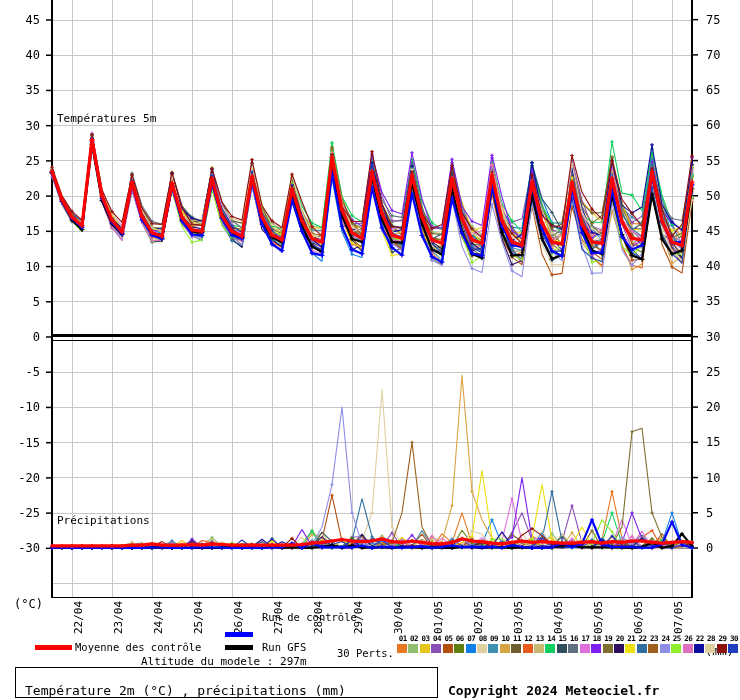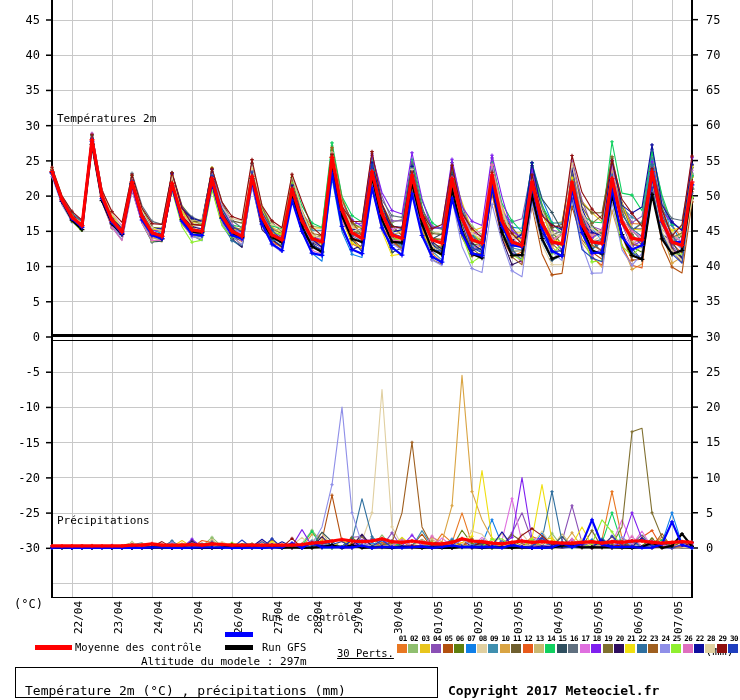--- a/index.html
+++ b/index.html
@@ -5,21 +5,21 @@
   html,body{margin:0;padding:0;background:#fff;}
   #app{position:relative;width:740px;height:700px;background:#fff;overflow:hidden;
        font-family:"DejaVu Sans Mono","Liberation Mono",monospace;color:#000;}
   #chart-svg{position:absolute;left:0;top:0;}
   .abs{position:absolute;white-space:nowrap;}
   .panel-label{font-size:11px;}
   .unit-label{font-size:12px;}
   .legend-text{font-size:10.5px;}
   .line-sample{position:absolute;height:5px;}
   .altitude{font-size:11px;width:220px;}
-  .perts-label{font-size:10.5px;text-decoration:underline;}
+  .perts-label{font-size:10.5px;}
   #pert-strip{position:absolute;left:397px;top:634px;width:343px;}
   .pert-nums{display:flex;}
   .pert-nums span{display:inline-block;width:11.43px;font-size:7.5px;letter-spacing:-0.5px;text-align:center;font-weight:bold;}
   .pert-squares{display:flex;margin-top:1px;}
   .pert-squares i{display:inline-block;width:10px;height:9px;margin-right:1.43px;}
   #info-box{position:absolute;left:15px;top:667px;width:421px;height:29px;border:1px solid #000;background:#fff;}
   .box-title{position:absolute;left:9px;top:1px;font-size:13px;font-weight:bold;}
   .box-subtitle{position:absolute;left:9px;top:15px;font-size:13px;}
   .run-info{font-size:11.5px;}
   .copyright{font-size:13px;font-weight:bold;}
@@ -274,21 +274,21 @@
       <path d="M52,173.2L62,201.0L72,218.6L82,227.3L92,141.5L102,198.6L112,222.3L122,233.6L132,184.4L142,220.0L152,235.1L162,238.6L172,186.9L182,221.1L192,234.5L202,235.5L212,183.5L222,218.4L232,235.4L242,238.6L252,180.9L262,224.1L272,244.0L282,250.6L292,200.2L302,231.3L312,253.1L322,255.4L332,172.5L342,226.4L352,249.6L362,253.7L372,187.5L382,227.9L392,247.5L402,255.2L412,193.6L422,235.5L432,256.7L442,262.2L452,198.2L462,233.2L472,253.4L482,255.6L492,186.0L502,226.3L512,245.2L522,247.0L532,185.7L542,228.2L552,250.9L562,256.1L572,188.7L582,232.7L592,253.2L602,252.3L612,188.8L622,236.9L632,249.6L642,245.3L652,176.5L662,222.2L672,242.3L682,241.7L692,184.8" stroke="#0000FF" stroke-width="2.2" fill="none" stroke-linejoin="round"></path>
       <path d="M49.6,173.2H54.4M52,170.8V175.6M59.6,201.0H64.4M62,198.6V203.4M69.6,218.6H74.4M72,216.2V221.0M79.6,227.3H84.4M82,224.9V229.7M89.6,141.5H94.4M92,139.1V143.9M99.6,198.6H104.4M102,196.2V201.0M109.6,222.3H114.4M112,219.9V224.7M119.6,233.6H124.4M122,231.2V236.0M129.6,184.4H134.4M132,182.0V186.8M139.6,220.0H144.4M142,217.6V222.4M149.6,235.1H154.4M152,232.7V237.5M159.6,238.6H164.4M162,236.2V241.0M169.6,186.9H174.4M172,184.5V189.3M179.6,221.1H184.4M182,218.7V223.5M189.6,234.5H194.4M192,232.1V236.9M199.6,235.5H204.4M202,233.1V237.9M209.6,183.5H214.4M212,181.1V185.9M219.6,218.4H224.4M222,216.0V220.8M229.6,235.4H234.4M232,233.0V237.8M239.6,238.6H244.4M242,236.2V241.0M249.6,180.9H254.4M252,178.5V183.3M259.6,224.1H264.4M262,221.7V226.5M269.6,244.0H274.4M272,241.6V246.4M279.6,250.6H284.4M282,248.2V253.0M289.6,200.2H294.4M292,197.8V202.6M299.6,231.3H304.4M302,228.9V233.7M309.6,253.1H314.4M312,250.7V255.5M319.6,255.4H324.4M322,253.0V257.8M329.6,172.5H334.4M332,170.1V174.9M339.6,226.4H344.4M342,224.0V228.8M349.6,249.6H354.4M352,247.2V252.0M359.6,253.7H364.4M362,251.3V256.1M369.6,187.5H374.4M372,185.1V189.9M379.6,227.9H384.4M382,225.5V230.3M389.6,247.5H394.4M392,245.1V249.9M399.6,255.2H404.4M402,252.8V257.6M409.6,193.6H414.4M412,191.2V196.0M419.6,235.5H424.4M422,233.1V237.9M429.6,256.7H434.4M432,254.3V259.1M439.6,262.2H444.4M442,259.8V264.6M449.6,198.2H454.4M452,195.8V200.6M459.6,233.2H464.4M462,230.8V235.6M469.6,253.4H474.4M472,251.0V255.8M479.6,255.6H484.4M482,253.2V258.0M489.6,186.0H494.4M492,183.6V188.4M499.6,226.3H504.4M502,223.9V228.7M509.6,245.2H514.4M512,242.8V247.6M519.6,247.0H524.4M522,244.6V249.4M529.6,185.7H534.4M532,183.3V188.1M539.6,228.2H544.4M542,225.8V230.6M549.6,250.9H554.4M552,248.5V253.3M559.6,256.1H564.4M562,253.7V258.5M569.6,188.7H574.4M572,186.3V191.1M579.6,232.7H584.4M582,230.3V235.1M589.6,253.2H594.4M592,250.8V255.6M599.6,252.3H604.4M602,249.9V254.7M609.6,188.8H614.4M612,186.4V191.2M619.6,236.9H624.4M622,234.5V239.3M629.6,249.6H634.4M632,247.2V252.0M639.6,245.3H644.4M642,242.9V247.7M649.6,176.5H654.4M652,174.1V178.9M659.6,222.2H664.4M662,219.8V224.6M669.6,242.3H674.4M672,239.9V244.7M679.6,241.7H684.4M682,239.3V244.1M689.6,184.8H694.4M692,182.4V187.2" stroke="#0000FF" stroke-width="1.2" fill="none"></path>
       <path d="M52,547.9L62,547.4L72,548.0L82,547.9L92,547.8L102,548.0L112,547.6L122,547.9L132,547.8L142,547.8L152,547.5L162,547.5L172,547.8L182,548.0L192,547.6L202,547.5L212,547.5L222,547.6L232,547.9L242,547.8L252,547.6L262,547.9L272,547.5L282,547.5L292,543.3L302,548.0L312,542.4L322,547.4L332,547.3L342,547.2L352,547.4L362,545.7L372,547.9L382,547.0L392,547.4L402,547.7L412,547.2L422,546.6L432,547.8L442,547.0L452,545.4L462,547.1L472,547.1L482,547.3L492,547.0L502,547.8L512,544.9L522,547.0L532,547.9L542,547.8L552,547.3L562,543.4L572,547.0L582,543.8L592,519.8L602,544.6L612,546.9L622,547.0L632,547.0L642,547.8L652,547.6L662,544.1L672,521.9L682,544.9L692,547.8" stroke="#0000FF" stroke-width="2.2" fill="none" stroke-linejoin="round"></path>
       <path d="M50,547.9H54M52,545.9V549.9M60,547.4H64M62,545.4V549.4M70,548.0H74M72,546.0V550.0M80,547.9H84M82,545.9V549.9M90,547.8H94M92,545.8V549.8M100,548.0H104M102,546.0V550.0M110,547.6H114M112,545.6V549.6M120,547.9H124M122,545.9V549.9M130,547.8H134M132,545.8V549.8M140,547.8H144M142,545.8V549.8M150,547.5H154M152,545.5V549.5M160,547.5H164M162,545.5V549.5M170,547.8H174M172,545.8V549.8M180,548.0H184M182,546.0V550.0M190,547.6H194M192,545.6V549.6M200,547.5H204M202,545.5V549.5M210,547.5H214M212,545.5V549.5M220,547.6H224M222,545.6V549.6M230,547.9H234M232,545.9V549.9M240,547.8H244M242,545.8V549.8M250,547.6H254M252,545.6V549.6M260,547.9H264M262,545.9V549.9M270,547.5H274M272,545.5V549.5M280,547.5H284M282,545.5V549.5M290,543.3H294M292,541.3V545.3M300,548.0H304M302,546.0V550.0M310,542.4H314M312,540.4V544.4M320,547.4H324M322,545.4V549.4M330,547.3H334M332,545.3V549.3M340,547.2H344M342,545.2V549.2M350,547.4H354M352,545.4V549.4M360,545.7H364M362,543.7V547.7M370,547.9H374M372,545.9V549.9M380,547.0H384M382,545.0V549.0M390,547.4H394M392,545.4V549.4M400,547.7H404M402,545.7V549.7M410,547.2H414M412,545.2V549.2M420,546.6H424M422,544.6V548.6M430,547.8H434M432,545.8V549.8M440,547.0H444M442,545.0V549.0M450,545.4H454M452,543.4V547.4M460,547.1H464M462,545.1V549.1M470,547.1H474M472,545.1V549.1M480,547.3H484M482,545.3V549.3M490,547.0H494M492,545.0V549.0M500,547.8H504M502,545.8V549.8M510,544.9H514M512,542.9V546.9M520,547.0H524M522,545.0V549.0M530,547.9H534M532,545.9V549.9M540,547.8H544M542,545.8V549.8M550,547.3H554M552,545.3V549.3M560,543.4H564M562,541.4V545.4M570,547.0H574M572,545.0V549.0M580,543.8H584M582,541.8V545.8M590,519.8H594M592,517.8V521.8M600,544.6H604M602,542.6V546.6M610,546.9H614M612,544.9V548.9M620,547.0H624M622,545.0V549.0M630,547.0H634M632,545.0V549.0M640,547.8H644M642,545.8V549.8M650,547.6H654M652,545.6V549.6M660,544.1H664M662,542.1V546.1M670,521.9H674M672,519.9V523.9M680,544.9H684M682,542.9V546.9M690,547.8H694M692,545.8V549.8" stroke="#0000FF" stroke-width="1.2" fill="none"></path>
       <path d="M52,171.5L62,199.6L72,217.2L82,225.7L92,139.8L102,196.1L112,220.1L122,232.0L132,182.0L142,216.5L152,232.7L162,236.3L172,183.4L182,217.2L192,229.9L202,231.3L212,178.5L222,215.8L232,231.3L242,236.3L252,176.4L262,217.2L272,234.9L282,239.8L292,189.1L302,220.8L312,238.4L322,241.9L332,157.4L342,210.2L352,232.7L362,238.4L372,171.5L382,213.7L392,234.9L402,238.4L412,175.0L422,217.2L432,239.8L442,243.3L452,178.5L462,218.7L472,239.8L482,243.3L492,175.0L502,220.8L512,241.9L522,245.4L532,182.0L542,222.9L552,241.9L562,244.0L572,182.0L582,224.3L592,241.9L602,243.3L612,178.5L622,222.2L632,238.4L642,239.8L652,171.5L662,220.8L672,241.9L682,245.4L692,182.0" stroke="#FF0000" stroke-width="3.2" fill="none" stroke-linejoin="round"></path>
       <path d="M49.4,171.5H54.6M52,168.9V174.1M59.4,199.6H64.6M62,197.0V202.2M69.4,217.2H74.6M72,214.6V219.8M79.4,225.7H84.6M82,223.1V228.3M89.4,139.8H94.6M92,137.2V142.4M99.4,196.1H104.6M102,193.5V198.7M109.4,220.1H114.6M112,217.5V222.7M119.4,232.0H124.6M122,229.4V234.6M129.4,182.0H134.6M132,179.4V184.6M139.4,216.5H144.6M142,213.9V219.1M149.4,232.7H154.6M152,230.1V235.3M159.4,236.3H164.6M162,233.7V238.9M169.4,183.4H174.6M172,180.8V186.0M179.4,217.2H184.6M182,214.6V219.8M189.4,229.9H194.6M192,227.3V232.5M199.4,231.3H204.6M202,228.7V233.9M209.4,178.5H214.6M212,175.9V181.1M219.4,215.8H224.6M222,213.2V218.4M229.4,231.3H234.6M232,228.7V233.9M239.4,236.3H244.6M242,233.7V238.9M249.4,176.4H254.6M252,173.8V179.0M259.4,217.2H264.6M262,214.6V219.8M269.4,234.9H274.6M272,232.3V237.5M279.4,239.8H284.6M282,237.2V242.4M289.4,189.1H294.6M292,186.5V191.7M299.4,220.8H304.6M302,218.2V223.4M309.4,238.4H314.6M312,235.8V241.0M319.4,241.9H324.6M322,239.3V244.5M329.4,157.4H334.6M332,154.8V160.0M339.4,210.2H344.6M342,207.6V212.8M349.4,232.7H354.6M352,230.1V235.3M359.4,238.4H364.6M362,235.8V241.0M369.4,171.5H374.6M372,168.9V174.1M379.4,213.7H384.6M382,211.1V216.3M389.4,234.9H394.6M392,232.3V237.5M399.4,238.4H404.6M402,235.8V241.0M409.4,175.0H414.6M412,172.4V177.6M419.4,217.2H424.6M422,214.6V219.8M429.4,239.8H434.6M432,237.2V242.4M439.4,243.3H444.6M442,240.7V245.9M449.4,178.5H454.6M452,175.9V181.1M459.4,218.7H464.6M462,216.1V221.3M469.4,239.8H474.6M472,237.2V242.4M479.4,243.3H484.6M482,240.7V245.9M489.4,175.0H494.6M492,172.4V177.6M499.4,220.8H504.6M502,218.2V223.4M509.4,241.9H514.6M512,239.3V244.5M519.4,245.4H524.6M522,242.8V248.0M529.4,182.0H534.6M532,179.4V184.6M539.4,222.9H544.6M542,220.3V225.5M549.4,241.9H554.6M552,239.3V244.5M559.4,244.0H564.6M562,241.4V246.6M569.4,182.0H574.6M572,179.4V184.6M579.4,224.3H584.6M582,221.7V226.9M589.4,241.9H594.6M592,239.3V244.5M599.4,243.3H604.6M602,240.7V245.9M609.4,178.5H614.6M612,175.9V181.1M619.4,222.2H624.6M622,219.6V224.8M629.4,238.4H634.6M632,235.8V241.0M639.4,239.8H644.6M642,237.2V242.4M649.4,171.5H654.6M652,168.9V174.1M659.4,220.8H664.6M662,218.2V223.4M669.4,241.9H674.6M672,239.3V244.5M679.4,245.4H684.6M682,242.8V248.0M689.4,182.0H694.6M692,179.4V184.6" stroke="#FF0000" stroke-width="1.2" fill="none"></path>
       <path d="M52,545.9L62,545.9L72,545.9L82,545.9L92,545.9L102,545.9L112,545.9L122,545.9L132,545.2L142,545.2L152,543.8L162,545.2L172,545.2L182,545.2L192,544.5L202,545.2L212,543.8L222,544.5L232,545.2L242,545.2L252,545.2L262,545.2L272,545.2L282,545.2L292,545.2L302,544.5L312,543.1L322,542.4L332,541.0L342,539.5L352,541.0L362,541.7L372,541.0L382,538.8L392,541.7L402,542.4L412,541.0L422,542.4L432,543.8L442,543.8L452,542.4L462,538.8L472,541.0L482,541.7L492,543.1L502,543.8L512,542.4L522,541.0L532,542.4L542,541.7L552,542.4L562,543.1L572,543.1L582,542.4L592,541.7L602,543.1L612,541.7L622,542.4L632,541.0L642,541.0L652,542.4L662,543.1L672,542.4L682,541.7L692,542.4" stroke="#FF0000" stroke-width="3.2" fill="none" stroke-linejoin="round"></path>
       <path d="M50,545.9H54M52,543.9V547.9M60,545.9H64M62,543.9V547.9M70,545.9H74M72,543.9V547.9M80,545.9H84M82,543.9V547.9M90,545.9H94M92,543.9V547.9M100,545.9H104M102,543.9V547.9M110,545.9H114M112,543.9V547.9M120,545.9H124M122,543.9V547.9M130,545.2H134M132,543.2V547.2M140,545.2H144M142,543.2V547.2M150,543.8H154M152,541.8V545.8M160,545.2H164M162,543.2V547.2M170,545.2H174M172,543.2V547.2M180,545.2H184M182,543.2V547.2M190,544.5H194M192,542.5V546.5M200,545.2H204M202,543.2V547.2M210,543.8H214M212,541.8V545.8M220,544.5H224M222,542.5V546.5M230,545.2H234M232,543.2V547.2M240,545.2H244M242,543.2V547.2M250,545.2H254M252,543.2V547.2M260,545.2H264M262,543.2V547.2M270,545.2H274M272,543.2V547.2M280,545.2H284M282,543.2V547.2M290,545.2H294M292,543.2V547.2M300,544.5H304M302,542.5V546.5M310,543.1H314M312,541.1V545.1M320,542.4H324M322,540.4V544.4M330,541.0H334M332,539.0V543.0M340,539.5H344M342,537.5V541.5M350,541.0H354M352,539.0V543.0M360,541.7H364M362,539.7V543.7M370,541.0H374M372,539.0V543.0M380,538.8H384M382,536.8V540.8M390,541.7H394M392,539.7V543.7M400,542.4H404M402,540.4V544.4M410,541.0H414M412,539.0V543.0M420,542.4H424M422,540.4V544.4M430,543.8H434M432,541.8V545.8M440,543.8H444M442,541.8V545.8M450,542.4H454M452,540.4V544.4M460,538.8H464M462,536.8V540.8M470,541.0H474M472,539.0V543.0M480,541.7H484M482,539.7V543.7M490,543.1H494M492,541.1V545.1M500,543.8H504M502,541.8V545.8M510,542.4H514M512,540.4V544.4M520,541.0H524M522,539.0V543.0M530,542.4H534M532,540.4V544.4M540,541.7H544M542,539.7V543.7M550,542.4H554M552,540.4V544.4M560,543.1H564M562,541.1V545.1M570,543.1H574M572,541.1V545.1M580,542.4H584M582,540.4V544.4M590,541.7H594M592,539.7V543.7M600,543.1H604M602,541.1V545.1M610,541.7H614M612,539.7V543.7M620,542.4H624M622,540.4V544.4M630,541.0H634M632,539.0V543.0M640,541.0H644M642,539.0V543.0M650,542.4H654M652,540.4V544.4M660,543.1H664M662,541.1V545.1M670,542.4H674M672,540.4V544.4M680,541.7H684M682,539.7V543.7M690,542.4H694M692,540.4V544.4" stroke="#FF0000" stroke-width="1.2" fill="none"></path>
     </svg>
 
-  <div class="abs panel-label" style="left:57px;top:112px;">Températures 2m</div>
+  <div class="abs panel-label" style="left:57px;top:112px;">Températures 5m</div>
   <div class="abs panel-label" style="left:57px;top:514px;">Précipitations</div>
 
   <div class="abs unit-label" style="left:14px;top:597px;">(°C)</div>
   <div class="abs unit-label" style="left:705px;top:624px;margin-top:20px;">(mm)</div>
 
   <div class="line-sample" style="left:225px;top:632px;width:28px;background:#0000FF;"></div>
   <div class="abs legend-text" style="left:262px;top:611px;">Run de contrôle</div>
 
   <div class="line-sample" style="left:35px;top:645px;width:37px;background:#FF0000;"></div>
   <div class="abs legend-text" style="left:75px;top:641px;">Moyenne des contrôle</div>
@@ -364,15 +364,15 @@
         <i style="background: rgb(223, 207, 159);"></i>
         <i style="background: rgb(143, 15, 15);"></i>
         <i style="background: rgb(31, 63, 191);"></i>
       </div>
   </div>
 
   <div id="info-box">
     <div class="box-subtitle">Température 2m (°C) , précipitations (mm)</div>
   </div>
 
-  <div class="abs copyright" style="left:448px;top:683px;">Copyright 2017 Meteociel.fr</div>
+  <div class="abs copyright" style="left:448px;top:683px;">Copyright 2024 Meteociel.fr</div>
 
 </div>
 
 </body></html>

